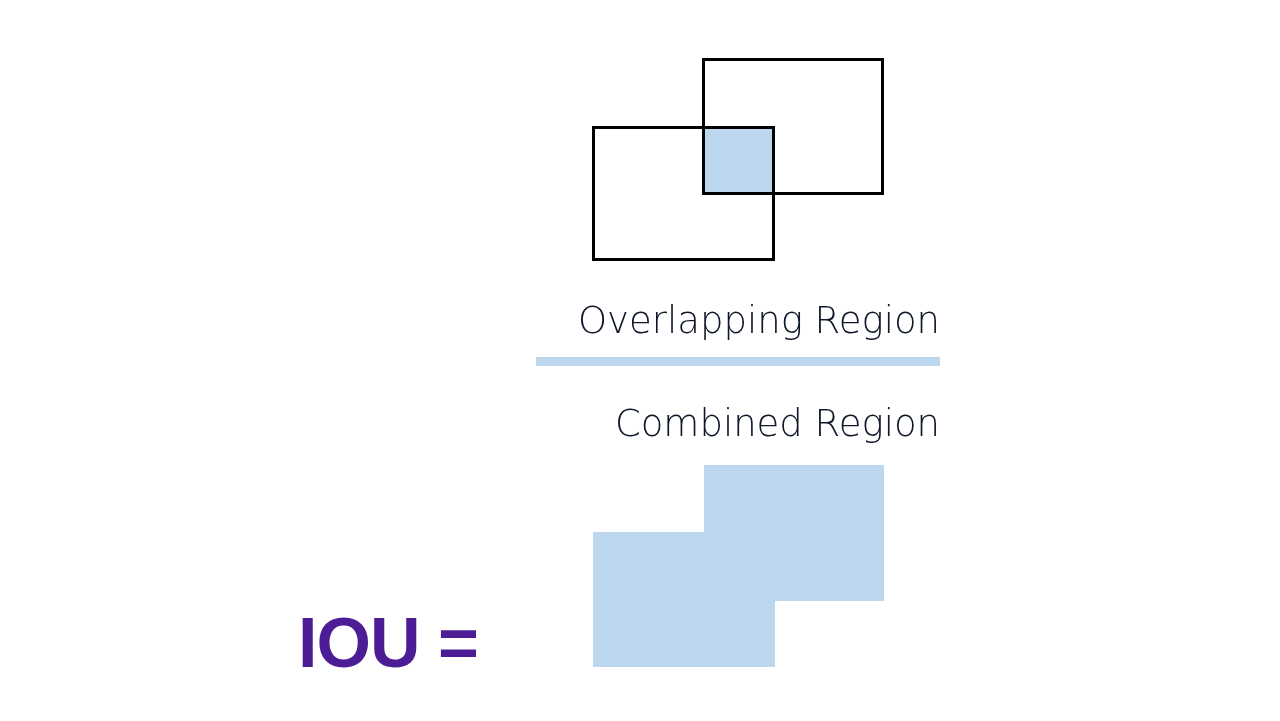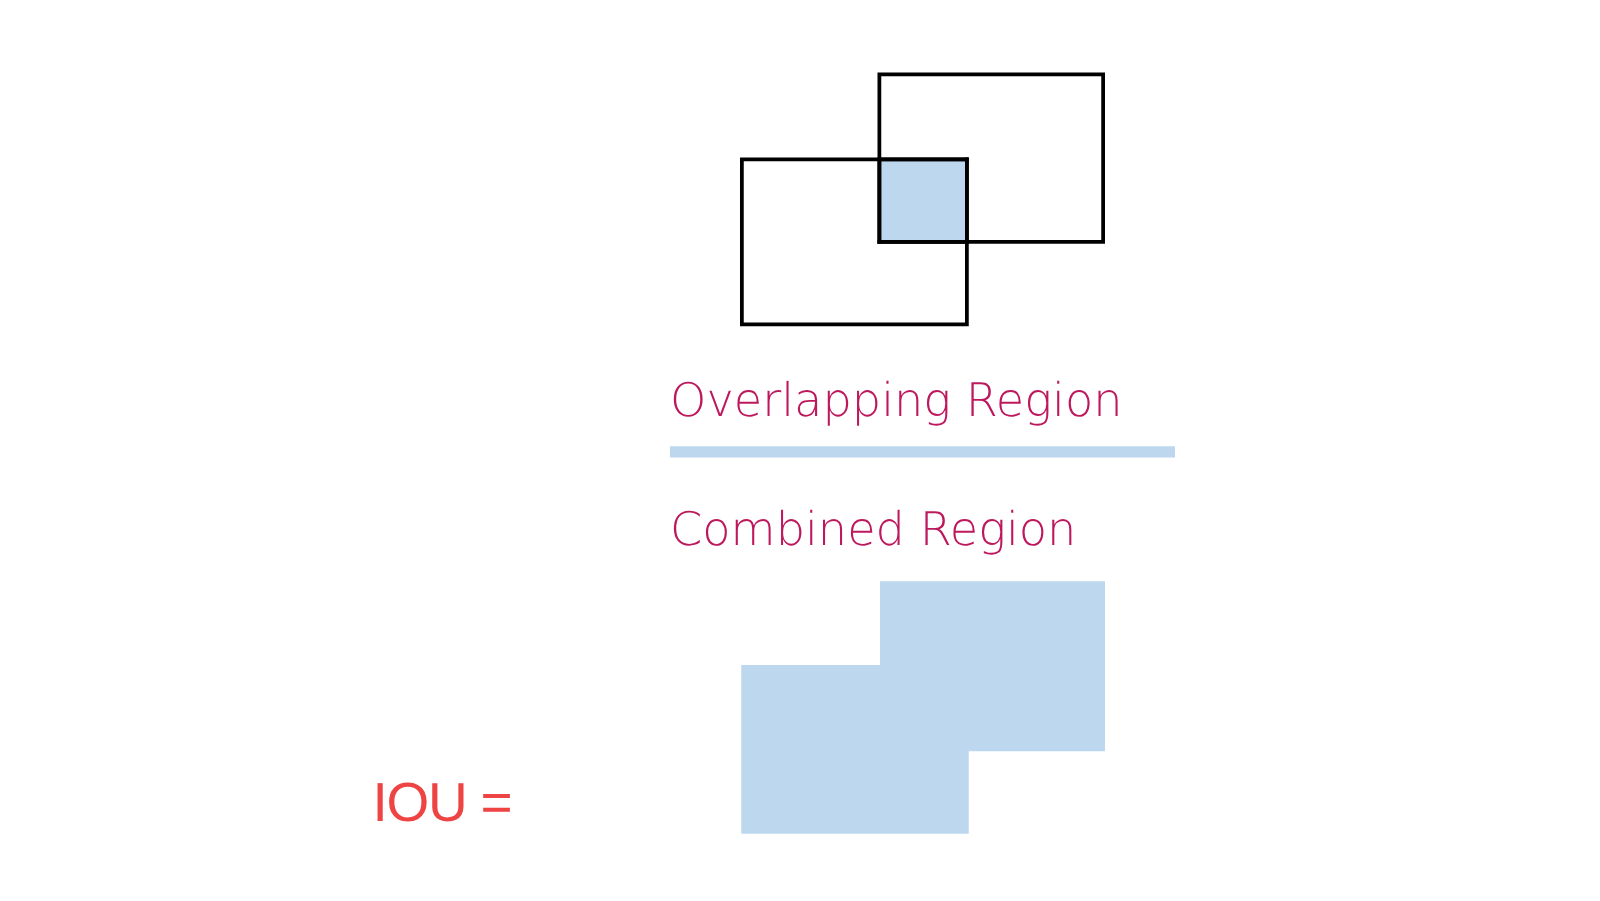--- a/index.html
+++ b/index.html
@@ -68,40 +68,40 @@
     left: 0;
     top: 282px;
     width: 1280px;
     height: 160px;
   }
   #iou-label {
     position: absolute;
     left: 298px;
     top: 330px;
     font-family: "Liberation Sans", sans-serif;
-    font-weight: normal;
-    font-size: 44px;
+    font-weight: bold;
+    font-size: 70px;
     line-height: 62px;
     letter-spacing: -1px;
-    color: #ef4444;
+    color: #4c1d95;
     white-space: nowrap;
   }
   #fraction {
     position: absolute;
     left: 536px;
     top: 0;
     width: 404px;
   }
   .fraction-term {
     font-family: "DejaVu Sans", sans-serif;
     font-weight: 300;
     font-size: 37px;
     line-height: 46px;
-    color: #be185d;
-    text-align: left;
+    color: #0f172a;
+    text-align: right;
     white-space: nowrap;
   }
   #numerator {
     position: absolute;
     left: 0;
     top: 16px;
     width: 404px;
   }
   #fraction-bar {
     position: absolute;

